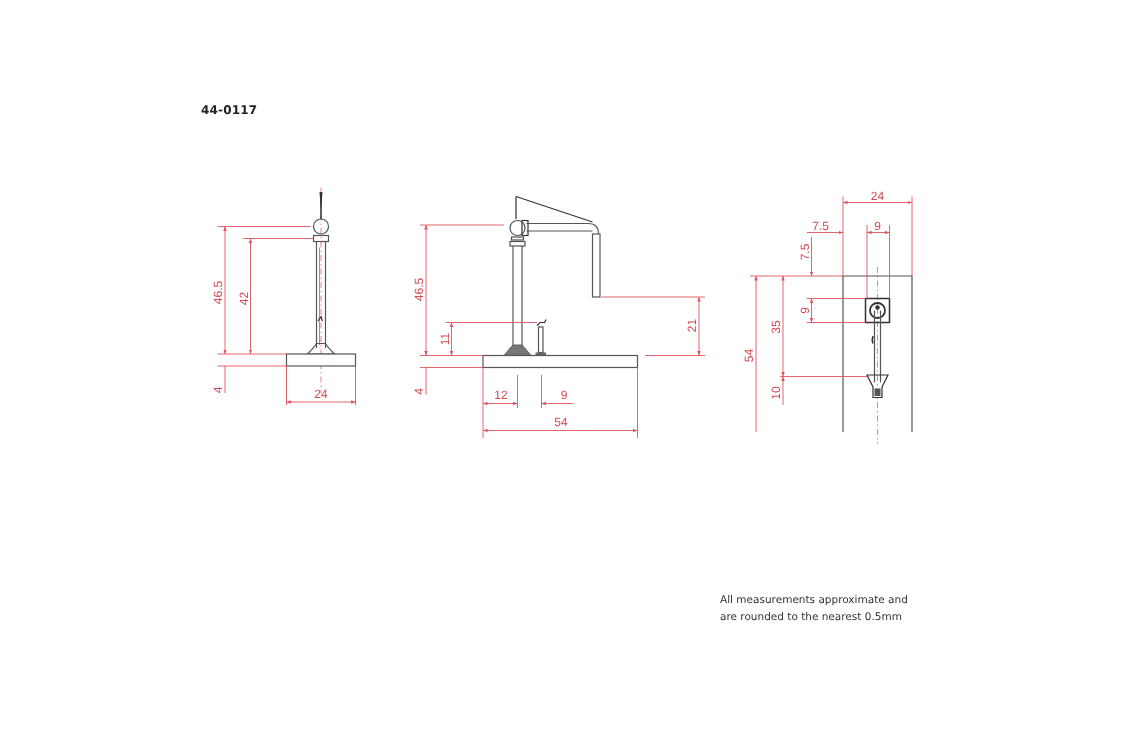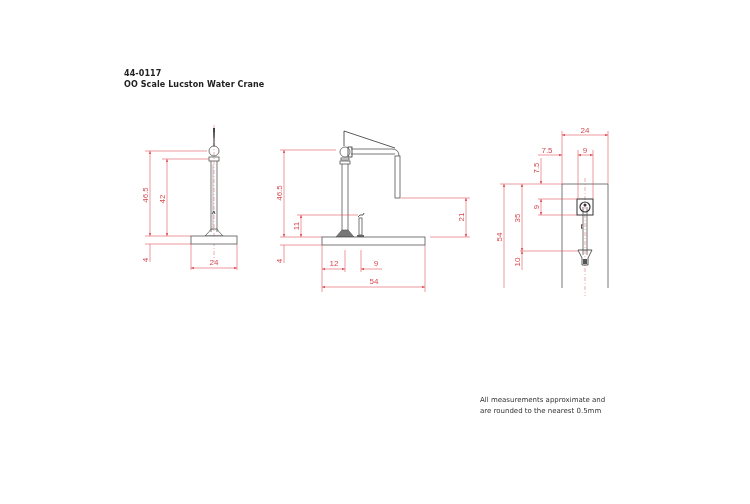--- a/index.html
+++ b/index.html
@@ -1,28 +1,27 @@
 <!DOCTYPE html>
 <html><head>
   <meta charset="utf-8">
   <style>
     html, body { margin: 0; padding: 0; background: #ffffff; }
     body { width: 750px; height: 504px; position: relative; overflow: hidden; font-family: "DejaVu Sans", sans-serif; }
-    .title-block { position: absolute; left: 124px; top: 68px; line-height: 11px; }
+    .title-block { position: absolute; left: 134px; top: 68px; line-height: 11px; text-align: center; }
     .title-block div { font-size: 8px; font-weight: bold; color: #222; letter-spacing: 0.1px; }
     .note { position: absolute; left: 480px; top: 395px; font-size: 7px; color: #333; line-height: 11px; }
     svg.drawing { position: absolute; left: 0; top: 0; }
     .dim-text { font-family: "Liberation Sans", sans-serif; font-size: 8px; fill: #d44a52; }
   </style>
 </head>
 <body>
 
 <div class="title-block">
   <div>44-0117</div>
-  <div>OO Scale Lucston Water Crane</div>
 </div>
 
 <svg class="drawing" width="750" height="504" viewBox="0 0 750 504">
   <defs>
     <marker id="arr" viewBox="0 0 10 10" refX="10" refY="5" markerWidth="5" markerHeight="5" orient="auto-start-reverse">
       <path d="M0,1 L10,5 L0,9 z" fill="#e0555c"></path>
     </marker>
   </defs>
 
   <g>

